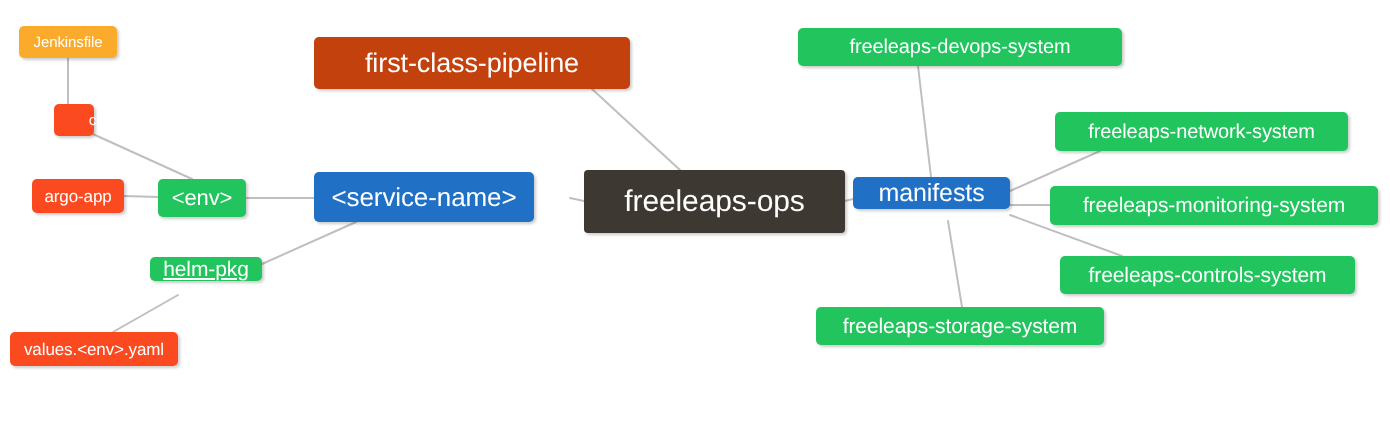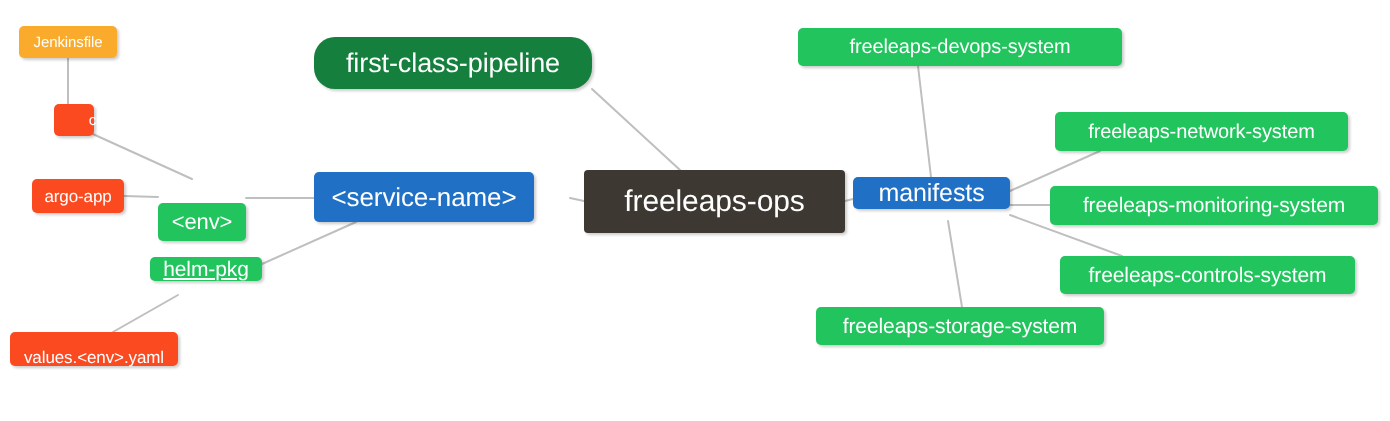--- a/index.html
+++ b/index.html
@@ -68,39 +68,39 @@
   <div id="node-layer">
       <div class="mm-node lvl-root" style="left: 584px; top: 170px; width: 261px; height: 63px; background: rgb(62, 56, 51); font-size: 30px;">
         <span>freeleaps-ops</span>
       </div>
       <div class="mm-node lvl-branch" style="left: 314px; top: 172px; width: 220px; height: 50px; background: rgb(32, 113, 197); font-size: 26px;">
         <span>&lt;service-name&gt;</span>
       </div>
       <div class="mm-node lvl-branch" style="left: 853px; top: 177px; width: 157px; height: 32px; background: rgb(32, 113, 197); font-size: 25px;">
         <span>manifests</span>
       </div>
-      <div class="mm-node lvl-branch" style="left: 314px; top: 37px; width: 278px; height: 52px; background: #15803d; font-size: 27px; border-radius: 21px;">
+      <div class="mm-node lvl-branch" style="left: 314px; top: 37px; width: 316px; height: 52px; background: #c2410c; font-size: 27px;">
         <span>first-class-pipeline</span>
       </div>
-      <div class="mm-node lvl-leaf" style="left: 158px; top: 179px; width: 88px; height: 38px; background: rgb(33, 196, 93); font-size: 22px; margin-top: 24px;">
+      <div class="mm-node lvl-leaf" style="left: 158px; top: 179px; width: 88px; height: 38px; background: rgb(33, 196, 93); font-size: 22px;">
         <span>&lt;env&gt;</span>
       </div>
       <div class="mm-node lvl-leaf" style="left: 150px; top: 257px; width: 112px; height: 24px; background: rgb(33, 196, 93); font-size: 21px; text-decoration: underline;">
         <span>helm-pkg</span>
       </div>
       <div class="mm-node lvl-leaf" style="left: 54px; top: 104px; width: 30px; height: 32px; background: rgb(251, 74, 32); font-size: 15px; padding-left: 40px;">
         <span>ci</span>
       </div>
       <div class="mm-node lvl-leaf" style="left: 19px; top: 26px; width: 98px; height: 32px; background: rgb(251, 171, 44); font-size: 15px;">
         <span>Jenkinsfile</span>
       </div>
       <div class="mm-node lvl-leaf" style="left: 32px; top: 179px; width: 92px; height: 34px; background: rgb(251, 74, 32); font-size: 17px;">
         <span>argo-app</span>
       </div>
-      <div class="mm-node lvl-leaf" style="left: 10px; top: 332px; width: 168px; height: 34px; background: rgb(251, 74, 32); font-size: 17px; align-items: flex-end;">
+      <div class="mm-node lvl-leaf" style="left: 10px; top: 332px; width: 168px; height: 34px; background: rgb(251, 74, 32); font-size: 17px;">
         <span>values.&lt;env&gt;.yaml</span>
       </div>
       <div class="mm-node lvl-leaf" style="left: 798px; top: 28px; width: 324px; height: 38px; background: rgb(33, 196, 93); font-size: 20px;">
         <span>freeleaps-devops-system</span>
       </div>
       <div class="mm-node lvl-leaf" style="left: 1055px; top: 112px; width: 293px; height: 39px; background: rgb(33, 196, 93); font-size: 20px;">
         <span>freeleaps-network-system</span>
       </div>
       <div class="mm-node lvl-leaf" style="left: 1050px; top: 186px; width: 328px; height: 39px; background: rgb(33, 196, 93); font-size: 21px;">
         <span>freeleaps-monitoring-system</span>

